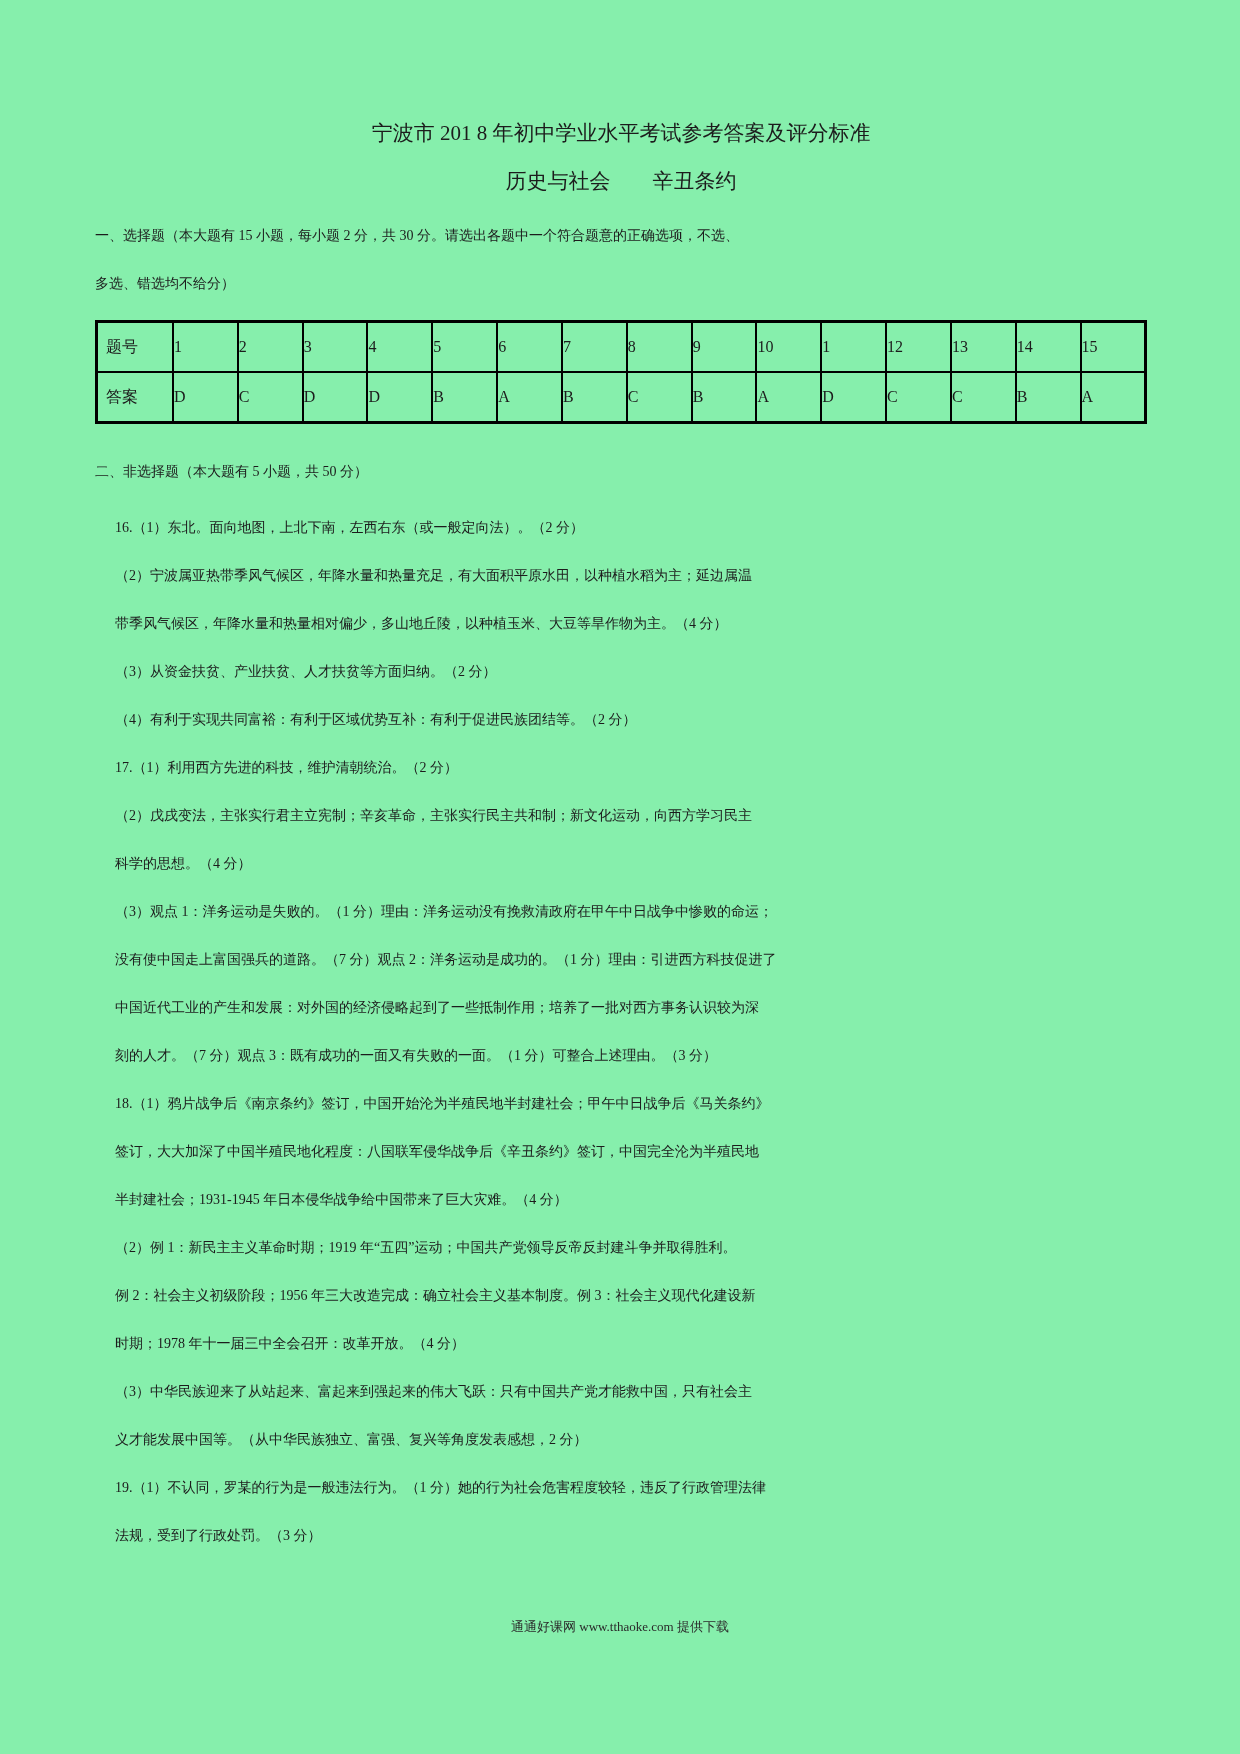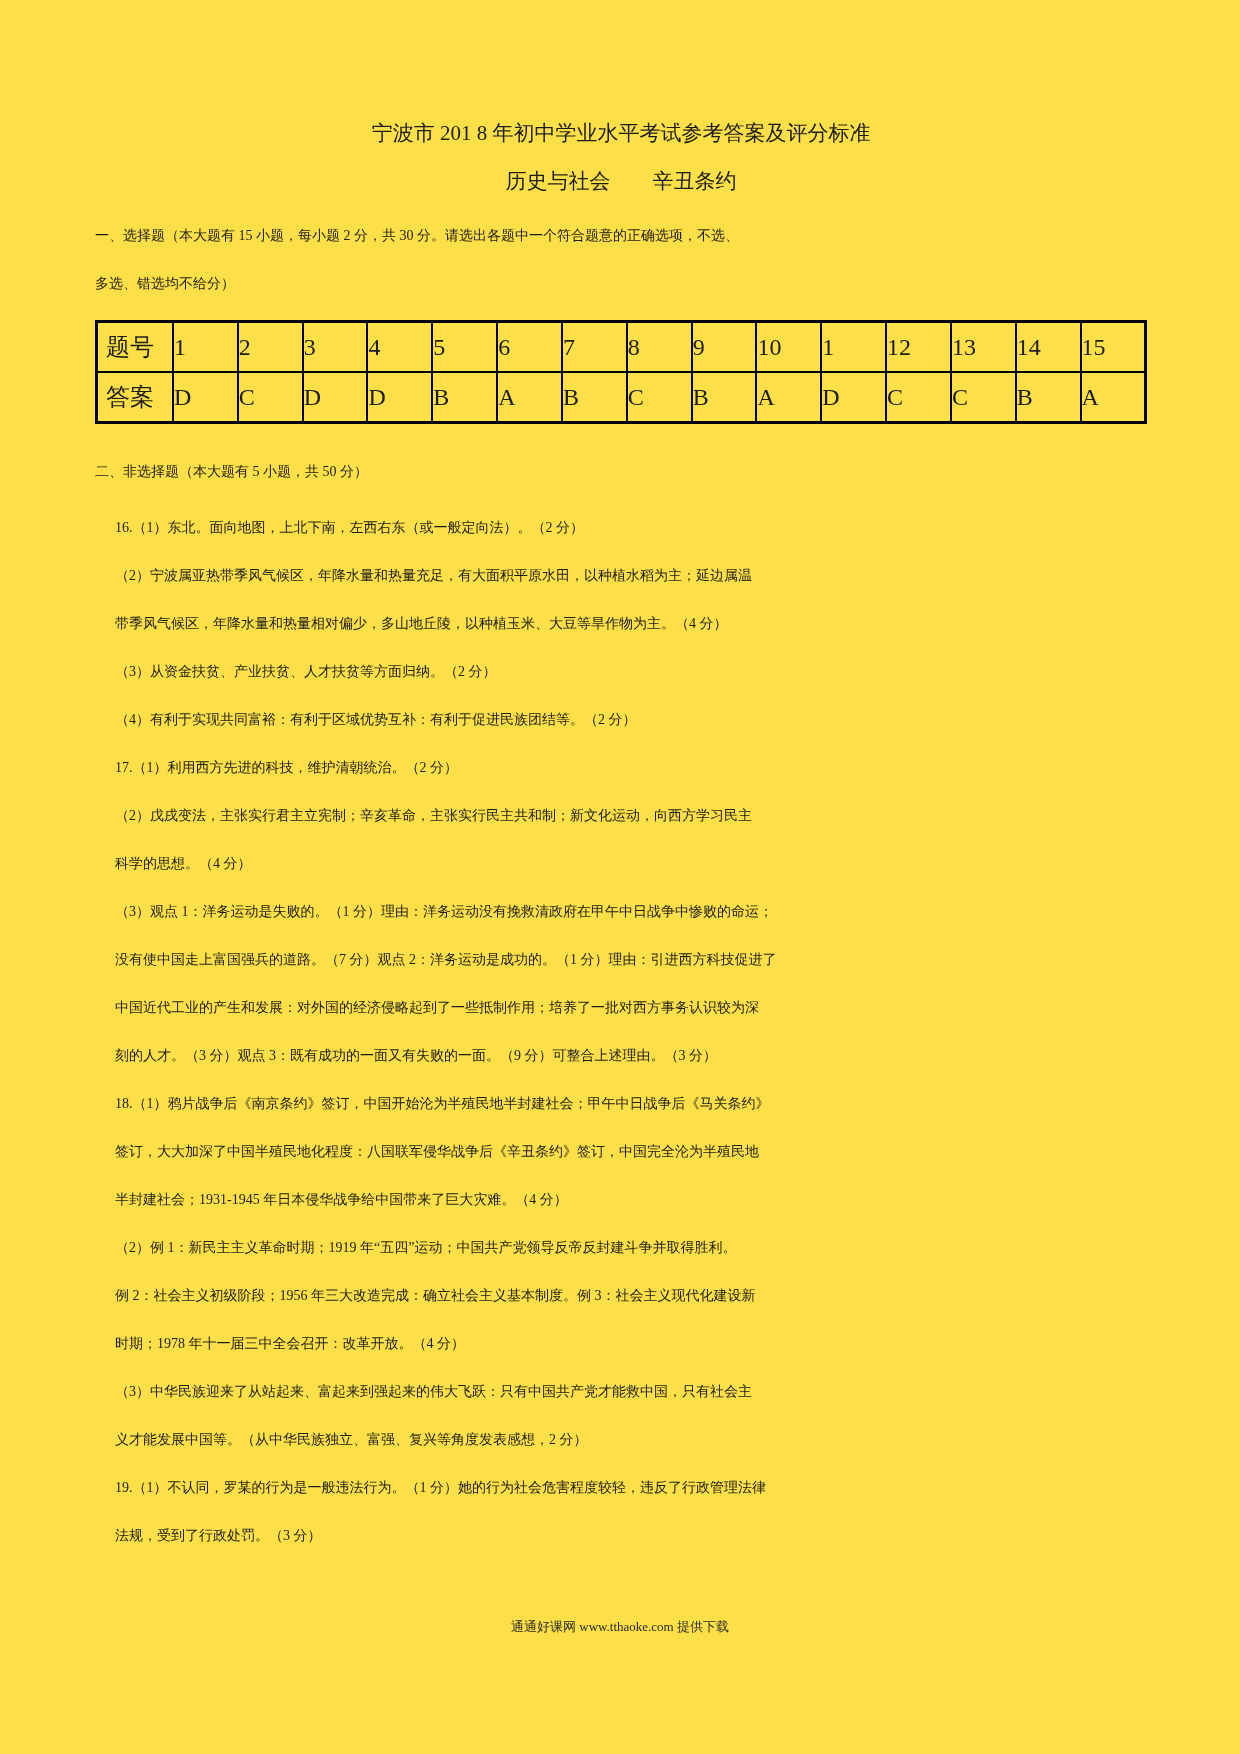--- a/index.html
+++ b/index.html
@@ -1,20 +1,20 @@
 <!DOCTYPE html>
 <html><head>
 <meta charset="utf-8">
 <style>
   html, body { margin: 0; padding: 0; background: #ffffff; }
   .page {
     position: relative;
     width: 1240px;
     height: 1754px;
-    background: #fde047;
+    background: #86efac;
     color: #1c1c1c;
     font-family: "Liberation Serif", "DejaVu Serif", serif;
     overflow: hidden;
   }
   .content {
     position: absolute;
     left: 95px;
     top: 0;
     width: 1052px;
   }
@@ -44,21 +44,21 @@
   table.ans-table {
     margin-top: 12px;
     width: 100%;
     border-collapse: collapse;
     border: 3px solid #000;
     table-layout: fixed;
   }
   table.ans-table td {
     border: 2px solid #000;
     height: 48px;
-    font-size: 24px;
+    font-size: 16px;
     padding: 0 0 0 0;
     vertical-align: middle;
     white-space: nowrap;
   }
   table.ans-table td.row-label {
     width: 66px;
     padding-left: 8px;
   }
   .sec2-heading {
     margin-top: 24px;
@@ -140,21 +140,21 @@
       <div class="line">（2）宁波属亚热带季风气候区，年降水量和热量充足，有大面积平原水田，以种植水稻为主；延边属温</div>
       <div class="line">带季风气候区，年降水量和热量相对偏少，多山地丘陵，以种植玉米、大豆等旱作物为主。（4 分）</div>
       <div class="line">（3）从资金扶贫、产业扶贫、人才扶贫等方面归纳。（2 分）</div>
       <div class="line">（4）有利于实现共同富裕：有利于区域优势互补：有利于促进民族团结等。（2 分）</div>
       <div class="line">17.（1）利用西方先进的科技，维护清朝统治。（2 分）</div>
       <div class="line">（2）戊戌变法，主张实行君主立宪制；辛亥革命，主张实行民主共和制；新文化运动，向西方学习民主</div>
       <div class="line">科学的思想。（4 分）</div>
       <div class="line">（3）观点 1：洋务运动是失败的。（1 分）理由：洋务运动没有挽救清政府在甲午中日战争中惨败的命运；</div>
       <div class="line">没有使中国走上富国强兵的道路。（7 分）观点 2：洋务运动是成功的。（1 分）理由：引进西方科技促进了</div>
       <div class="line">中国近代工业的产生和发展：对外国的经济侵略起到了一些抵制作用；培养了一批对西方事务认识较为深</div>
-      <div class="line">刻的人才。（3 分）观点 3：既有成功的一面又有失败的一面。（9 分）可整合上述理由。（3 分）</div>
+      <div class="line">刻的人才。（7 分）观点 3：既有成功的一面又有失败的一面。（1 分）可整合上述理由。（3 分）</div>
       <div class="line">18.（1）鸦片战争后《南京条约》签订，中国开始沦为半殖民地半封建社会；甲午中日战争后《马关条约》</div>
       <div class="line">签订，大大加深了中国半殖民地化程度：八国联军侵华战争后《辛丑条约》签订，中国完全沦为半殖民地</div>
       <div class="line">半封建社会；1931-1945 年日本侵华战争给中国带来了巨大灾难。（4 分）</div>
       <div class="line">（2）例 1：新民主主义革命时期；1919 年“五四”运动；中国共产党领导反帝反封建斗争并取得胜利。</div>
       <div class="line">例 2：社会主义初级阶段；1956 年三大改造完成：确立社会主义基本制度。例 3：社会主义现代化建设新</div>
       <div class="line">时期；1978 年十一届三中全会召开：改革开放。（4 分）</div>
       <div class="line">（3）中华民族迎来了从站起来、富起来到强起来的伟大飞跃：只有中国共产党才能救中国，只有社会主</div>
       <div class="line">义才能发展中国等。（从中华民族独立、富强、复兴等角度发表感想，2 分）</div>
       <div class="line">19.（1）不认同，罗某的行为是一般违法行为。（1 分）她的行为社会危害程度较轻，违反了行政管理法律</div>
       <div class="line">法规，受到了行政处罚。（3 分）</div>

